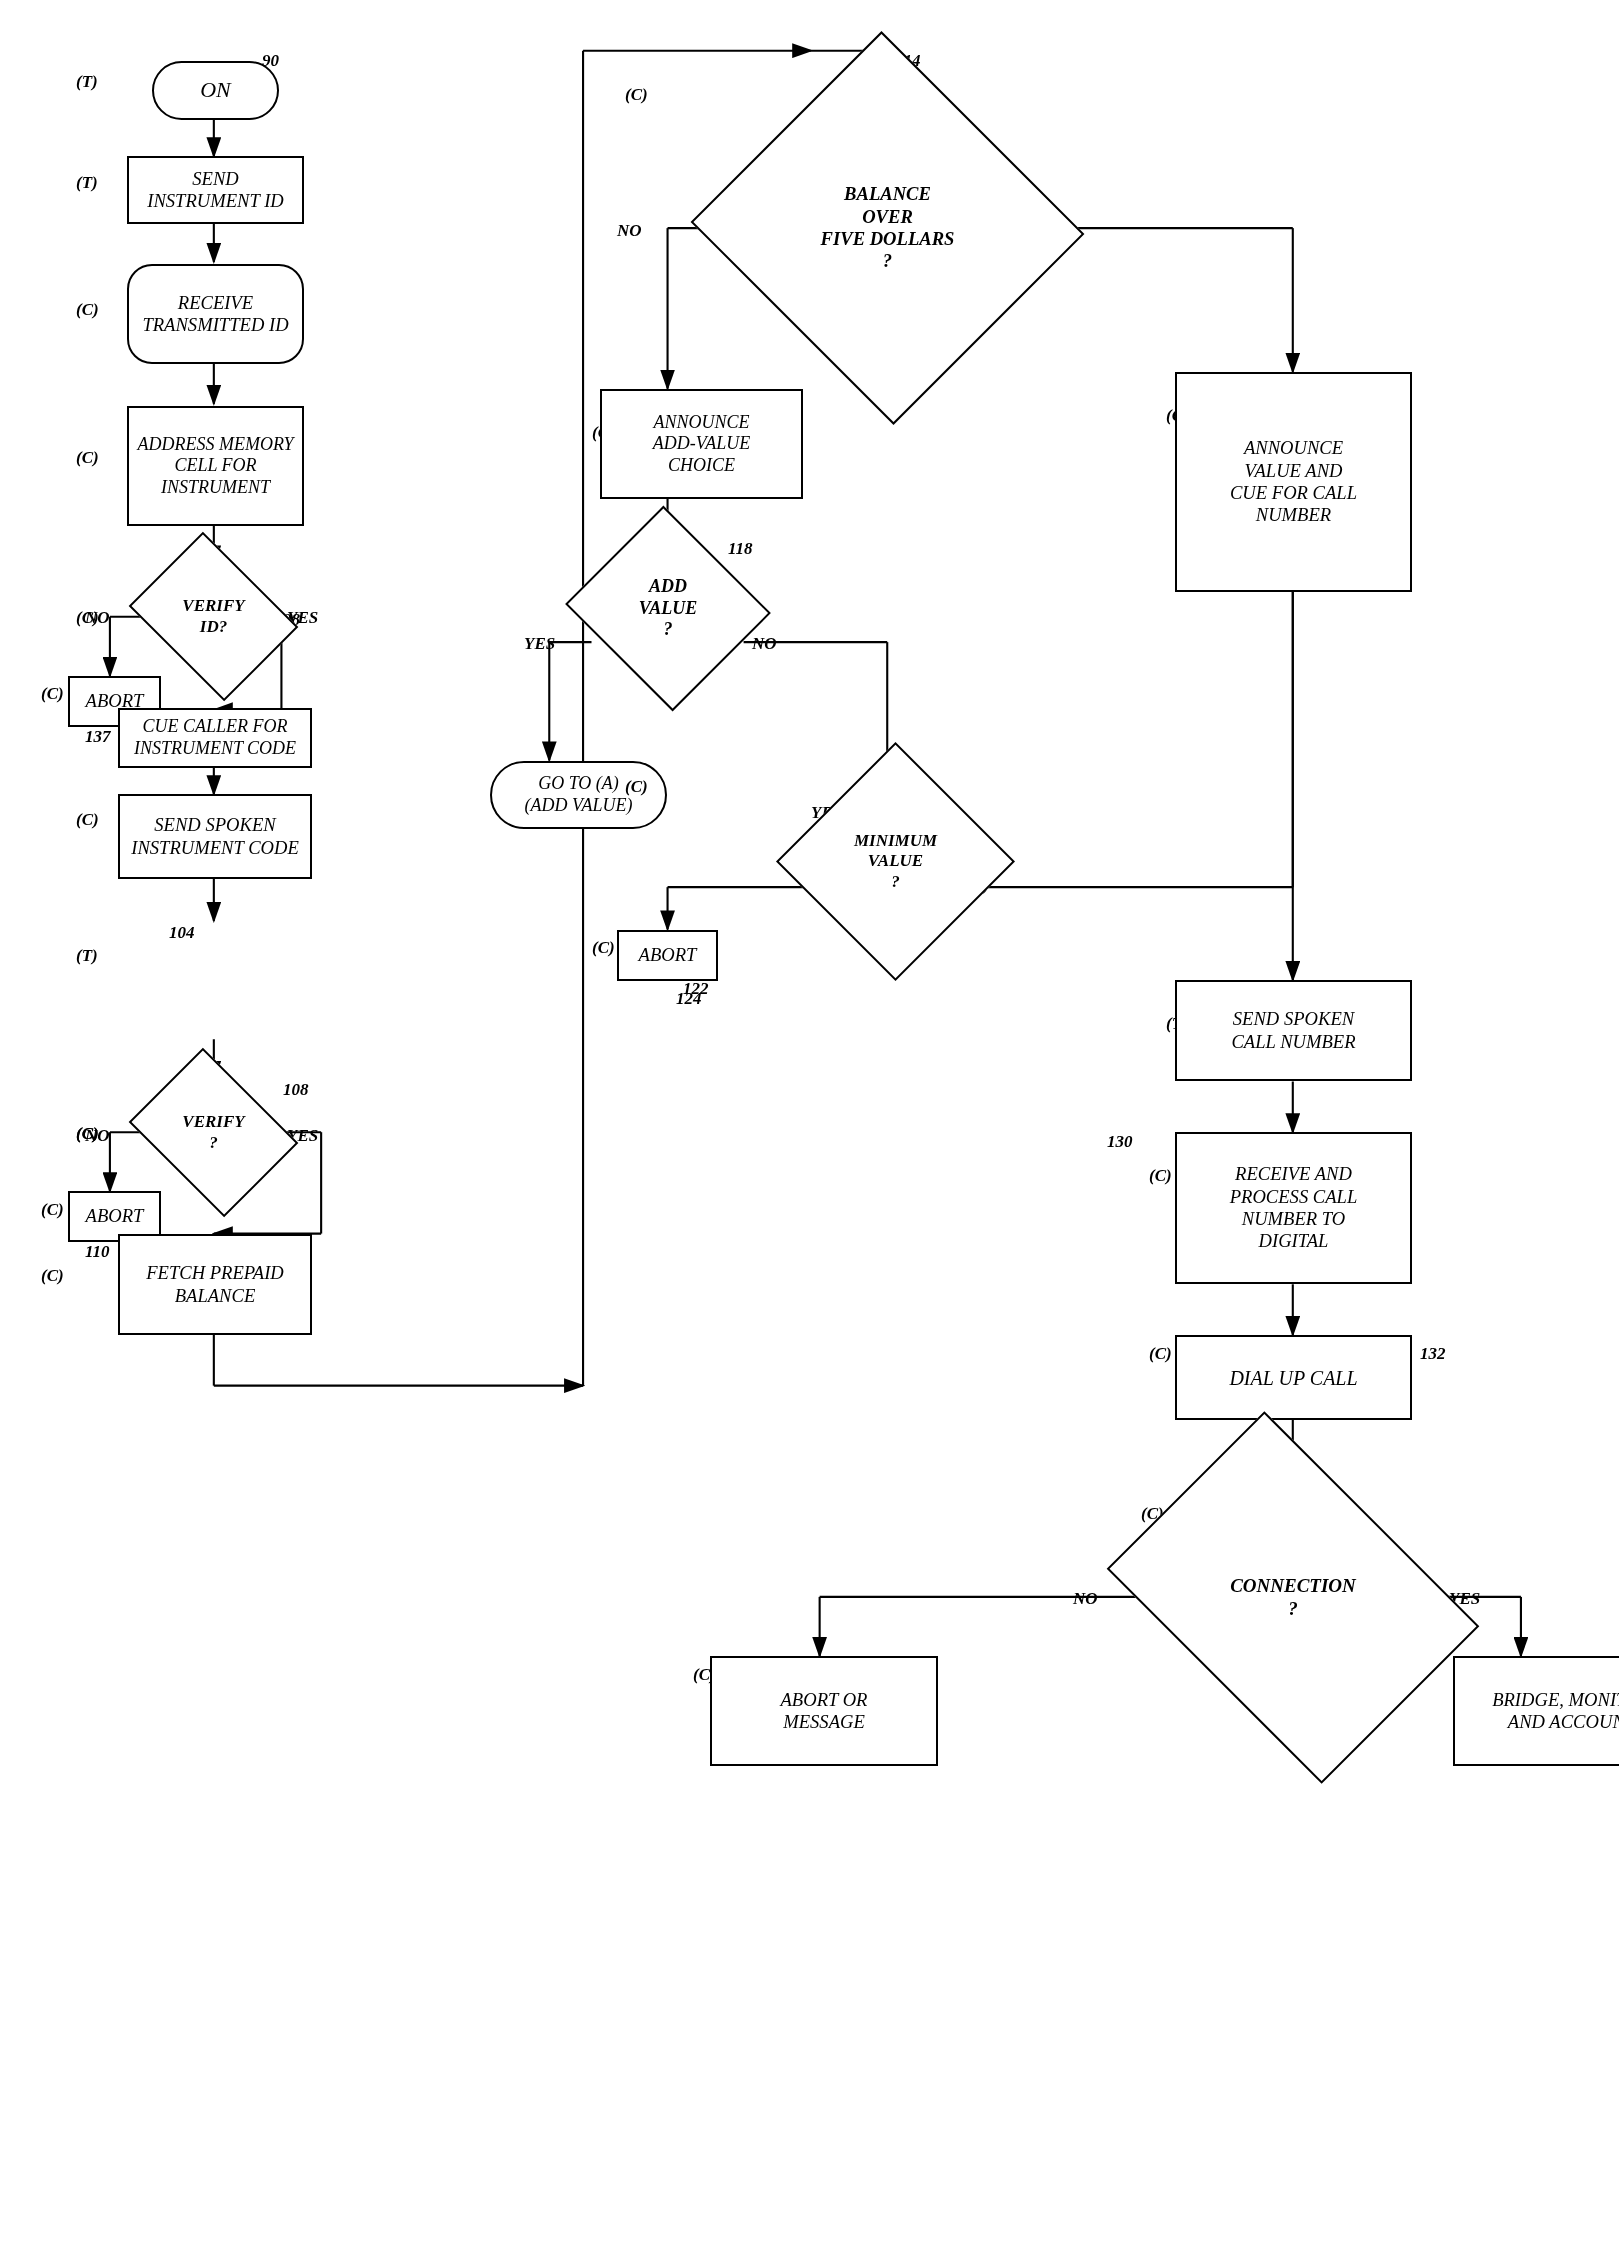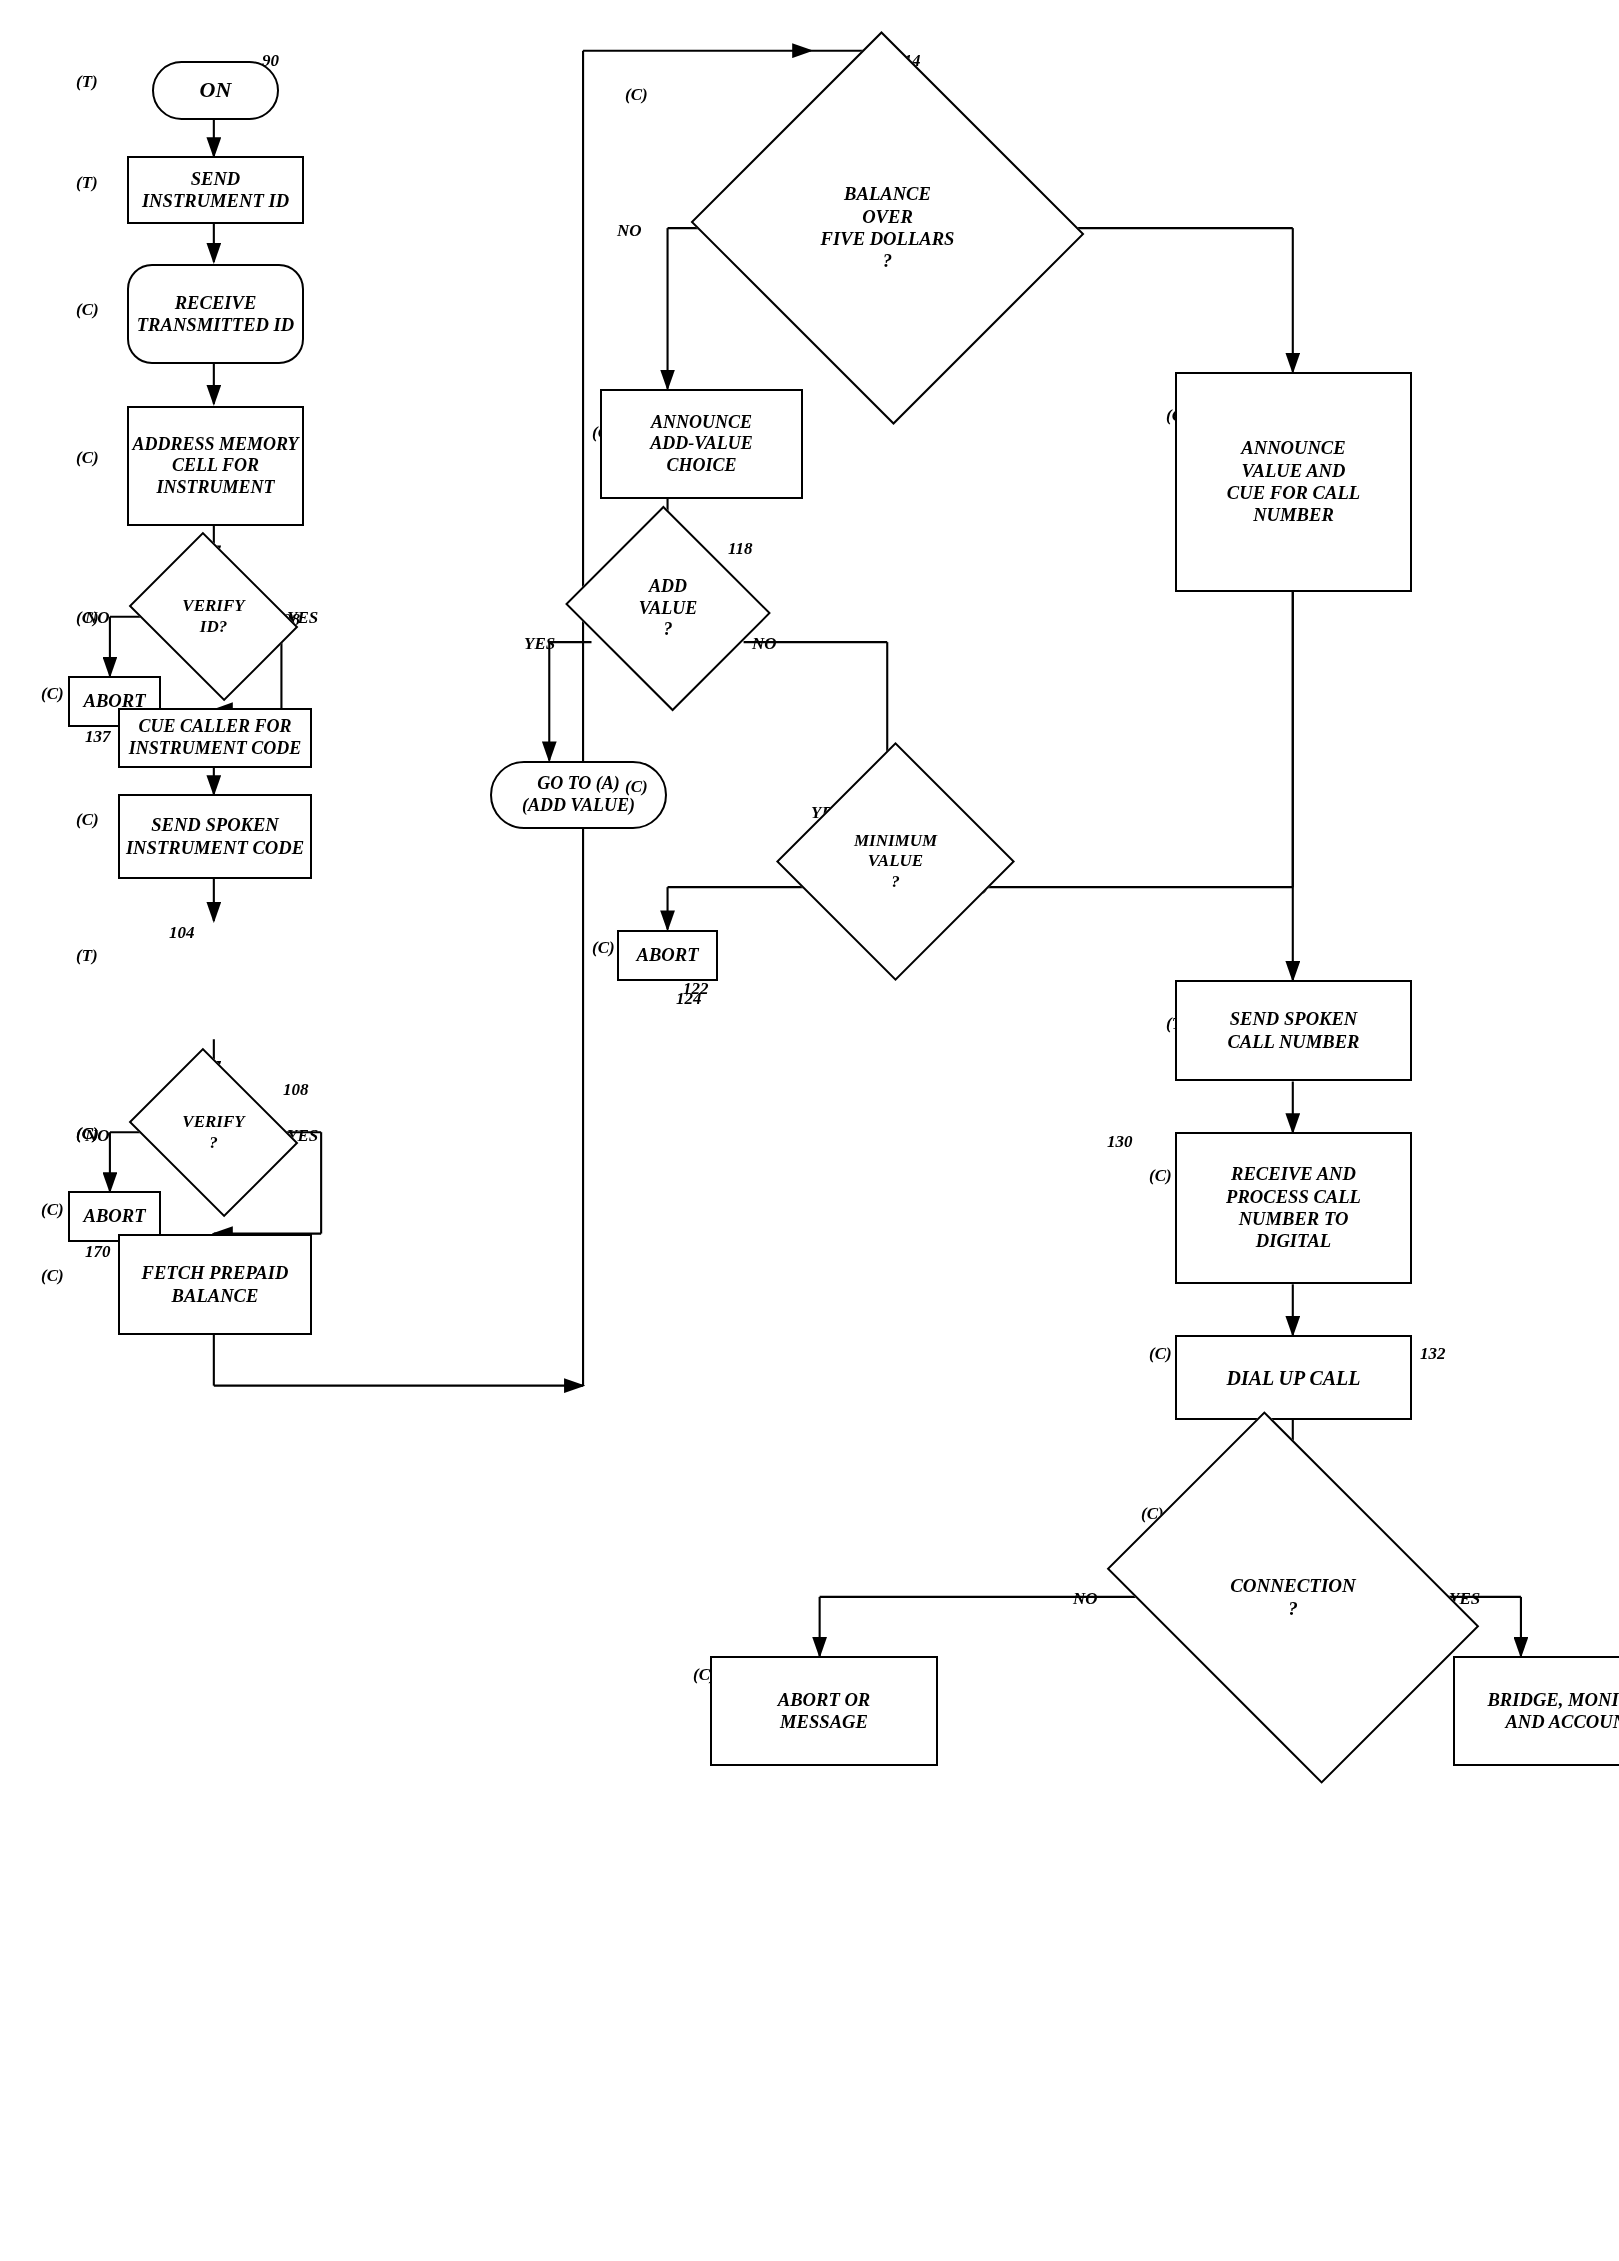--- a/index.html
+++ b/index.html
@@ -21,21 +21,21 @@
     
     .box {
       position: absolute;
       border: 2.5px solid #000;
       display: flex;
       align-items: center;
       justify-content: center;
       text-align: center;
       font-family: 'Times New Roman', Times, serif;
       font-style: italic;
-      font-weight: bold;
+      font-weight: normal;
       font-size: 18.6px;
       line-height: 1.2;
       background: #fff;
     }
     .rounded {
       border-radius: 34px;
     }
     .diamond {
       position: absolute;
       display: flex;
@@ -215,21 +215,21 @@
 
   <div class="label" style="left:283px;top:1080px;">108</div>
   <div class="label" style="left:85px;top:1126px;">NO</div>
   <div class="label" style="left:287px;top:1126px;">YES</div>
   <div class="diamond" style="left:146px;top:1080px;width:135px;height:105px;">
     <div class="diamond-inner"></div>
     <div class="diamond-text">VERIFY<br>?</div>
   </div>
 
   <div class="label" style="left:41px;top:1200px;">(C)</div>
-  <div class="label" style="left:85px;top:1242px;">170</div>
+  <div class="label" style="left:85px;top:1242px;">110</div>
   <div class="box" style="left:68px;top:1191px;width:93px;height:51px;font-size:18.6px;">ABORT</div>
 
   <div class="label" style="left:237px;top:1235px;">112</div>
   <div class="label" style="left:41px;top:1266px;">(C)</div>
   <div class="box" style="left:118px;top:1234px;width:194px;height:101px;font-size:18.6px;">FETCH PREPAID<br>BALANCE</div>
 
   <div class="label" style="left:896px;top:51px;">114</div>
   <div class="label" style="left:617px;top:221px;">NO</div>
   <div class="label" style="left:1022px;top:221px;">YES</div>
   <div class="label" style="left:625px;top:85px;">(C)</div>

